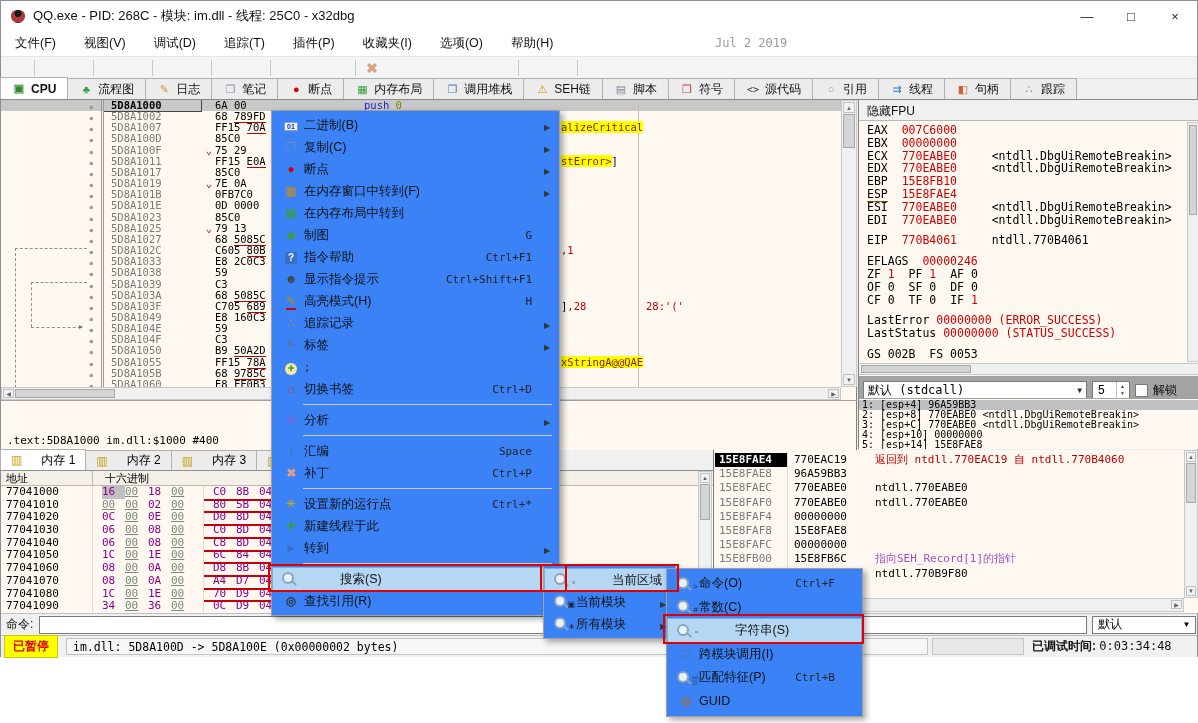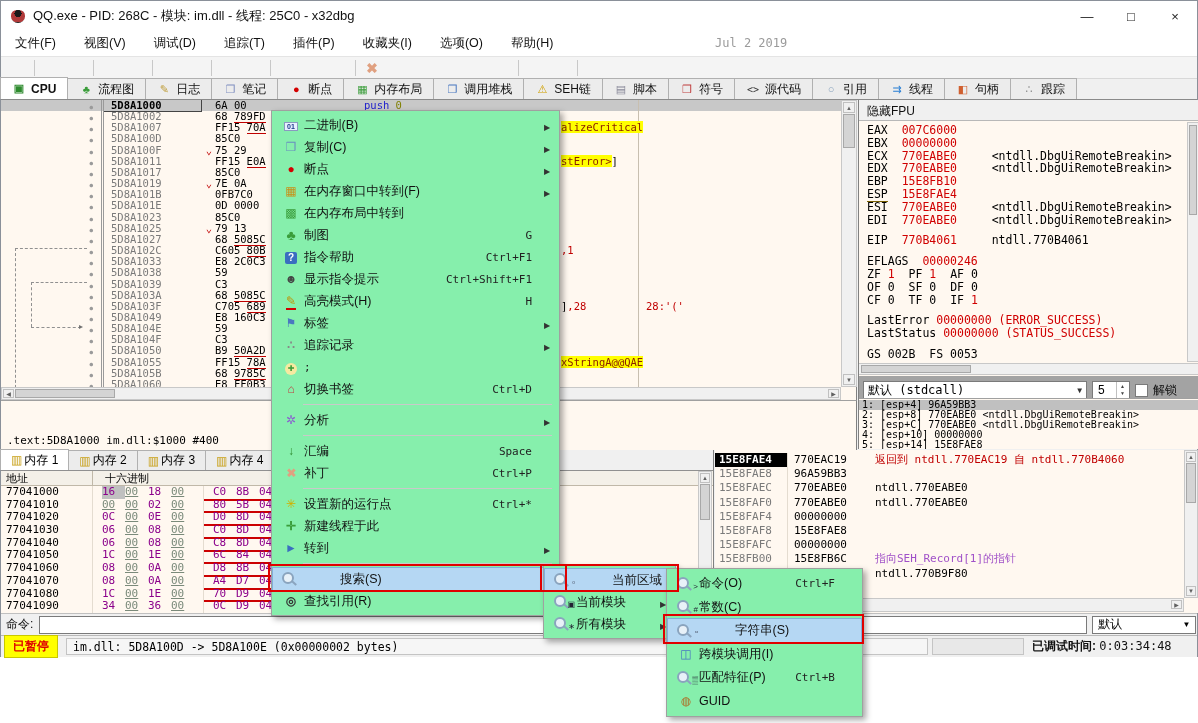--- a/index.html
+++ b/index.html
@@ -83,21 +83,21 @@
   #conv-count{width:38px;height:18px;background:#fff;border:1px solid #7a7a7a;font-size:12px;display:flex;align-items:center;padding-left:5px;position:relative;}
   #conv-count .spin{position:absolute;right:1px;top:0;width:12px;height:16px;font-size:5px;color:#444;display:flex;flex-direction:column;align-items:center;justify-content:center;line-height:7px;border-left:1px solid #c0c0c0;}
   #conv-unlock-box{width:13px;height:13px;background:#fff;border:1px solid #7a7a7a;}
   #conv-unlock-label{font-size:12px;color:#111;}
   #args{position:absolute;left:0;top:298px;width:100%;height:51px;background:#fff8f0;border-top:1px solid #a0a0a0;overflow:hidden;padding-top:1px;}
   .arow{height:9.9px;line-height:10px;font-family:"DejaVu Sans Mono",monospace;font-size:10px;white-space:pre;padding-left:3px;color:#000;}
   .arow.sel{background:#c0c0c0;}
   
   #dump{position:absolute;left:0;top:449px;width:713px;height:163px;background:#fff8f0;border-right:1px solid #808080;}
   #dump-tabs{position:absolute;left:0;top:0;width:100%;height:21px;background:#f0f0f0;display:flex;align-items:flex-end;border-bottom:1px solid #909090;}
-  .dtab{height:20px;padding:0 10px;display:flex;align-items:center;gap:2px;font-size:12px;border:1px solid #b0b0b0;border-bottom:none;background:#ececec;margin-left:-1px;white-space:nowrap;}
+  .dtab{height:20px;padding:0 10px;display:flex;align-items:center;gap:19px;font-size:12px;border:1px solid #b0b0b0;border-bottom:none;background:#ececec;margin-left:-1px;white-space:nowrap;}
   .dtab.active{background:#ffffff;height:21px;}
   .ic-dump-tab::before{content:"▥";color:#c8a018;}
   .ic-locals-tab::before{content:"≡";color:#4a78c0;}
   .ic-struct-tab::before{content:"∫";color:#c04040;font-weight:bold;}
   #dump-header{position:absolute;left:0;top:21px;width:100%;height:15px;background:#f4f0e8;border-bottom:1px solid #c0b8a8;display:flex;font-size:11px;color:#000;}
   #dump-header .h1{width:92px;padding-left:5px;border-right:1px solid #c0b8a8;}
   #dump-header .h2{padding-left:12px;}
   #dump-rows{position:absolute;left:0;top:36px;width:695px;height:127px;overflow:hidden;}
   .hrow{display:flex;height:12.7px;line-height:12.8px;font-family:"DejaVu Sans Mono",monospace;font-size:11px;}
   .haddr{width:92px;padding-left:5px;color:#000;border-right:1px solid #e4dcd0;flex:none;}
@@ -124,21 +124,21 @@
   #cmd-input{width:1048px;height:18px;background:#fff;border:1px solid #7a7a7a;font-size:12px;padding:0 4px;font-family:"DejaVu Sans Mono",monospace;}
   #cmd-dd{margin-left:5px;width:104px;height:18px;background:#fff;border:1px solid #7a7a7a;font-size:12px;display:flex;align-items:center;padding:0 5px;}
   #cmd-dd .arrow{margin-left:auto;font-size:8px;}
   #statusbar{position:absolute;left:0;top:634px;width:100%;height:22px;background:#f0f0f0;border-top:1px solid #b8b8b8;display:flex;align-items:center;font-size:12px;}
   #status-state{background:#ffff00;color:#e00000;font-weight:bold;padding:2px 8px;margin-left:3px;border:1px solid #c8c800;}
   #status-msg{margin-left:8px;border:1px solid #c4c4c4;background:#f6f6f6;height:17px;line-height:16px;padding:0 6px;width:862px;font-family:"DejaVu Sans Mono",monospace;font-size:11.5px;color:#000;white-space:nowrap;overflow:hidden;}
   #status-spacer{border:1px solid #c4c4c4;background:#e8e8e8;height:17px;width:92px;margin-left:4px;}
   #status-time{margin-left:8px;font-weight:bold;color:#111;}
   #status-time .t{font-family:"DejaVu Sans Mono",monospace;font-weight:normal;}
   
-  .popup{position:absolute;background:#86efac;border:1px solid #a0a0a0;box-shadow:3px 3px 6px rgba(0,0,0,0.35);z-index:50;padding:3px 1px;}
+  .popup{position:absolute;background:#3b82f6;border:1px solid #a0a0a0;box-shadow:3px 3px 6px rgba(0,0,0,0.35);z-index:50;padding:3px 1px;}
   .mitem{height:22px;display:flex;align-items:center;padding:0 6px 0 5px;position:relative;}
   .mitem.hl{background:#b5d7f3;outline:1px solid #7fb0dc;gap:36px;}
   .mitem.sep{height:9px;}
   .mitem.sep::after{content:"";position:absolute;left:30px;right:6px;top:4px;height:1px;background:#c9c9c9;}
   .mi-icon{width:26px;height:16px;flex:none;position:relative;text-align:center;font-size:12px;line-height:16px;}
   .mi-label{flex:1;font-size:12.5px;color:#111;white-space:nowrap;}
   .mi-short{font-size:11px;color:#222;margin-right:12px;font-family:"DejaVu Sans Mono",monospace;}
   .mi-arrow{width:8px;flex:none;}
   .mi-arrow.show::after{content:"▶";font-size:8px;color:#333;}
   #submenu-search .mitem{height:23.5px;}
@@ -968,33 +968,33 @@
     <div class="mitem">
       <span class="mi-icon ic-highlight">
         <span class="badge"></span>
       </span>
       <span class="mi-label">高亮模式(H)</span>
       <span class="mi-short">H</span>
       <span class="mi-arrow"></span>
     </div>
 
     <div class="mitem">
+      <span class="mi-icon ic-trace-record">
+        <span class="badge"></span>
+      </span>
+      <span class="mi-label">追踪记录</span>
+      <span class="mi-short"></span>
+      <span class="mi-arrow show"></span>
+    </div>
+
+    <div class="mitem">
       <span class="mi-icon ic-label">
         <span class="badge"></span>
       </span>
       <span class="mi-label">标签</span>
-      <span class="mi-short"></span>
-      <span class="mi-arrow show"></span>
-    </div>
-
-    <div class="mitem">
-      <span class="mi-icon ic-trace-record">
-        <span class="badge"></span>
-      </span>
-      <span class="mi-label">追踪记录</span>
       <span class="mi-short"></span>
       <span class="mi-arrow show"></span>
     </div>
 
     <div class="mitem">
       <span class="mi-icon ic-comment">
         <span class="badge"></span>
       </span>
       <span class="mi-short">;</span>
       <span class="mi-arrow"></span>

